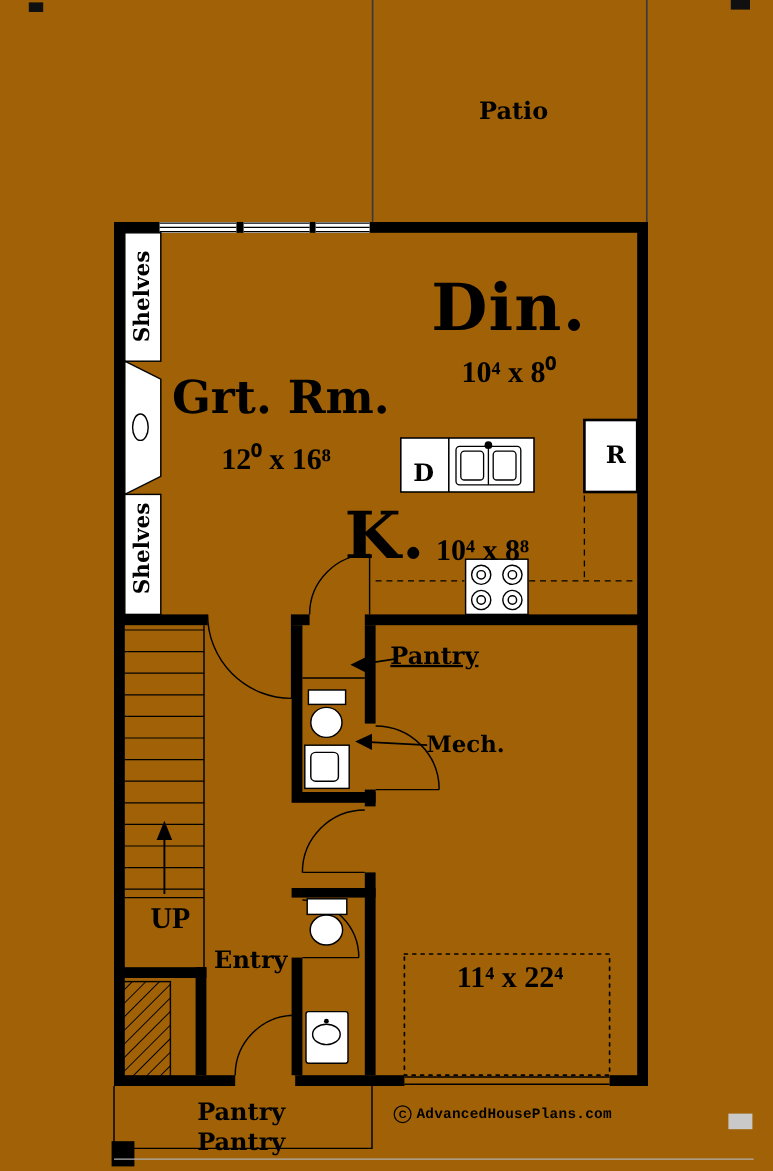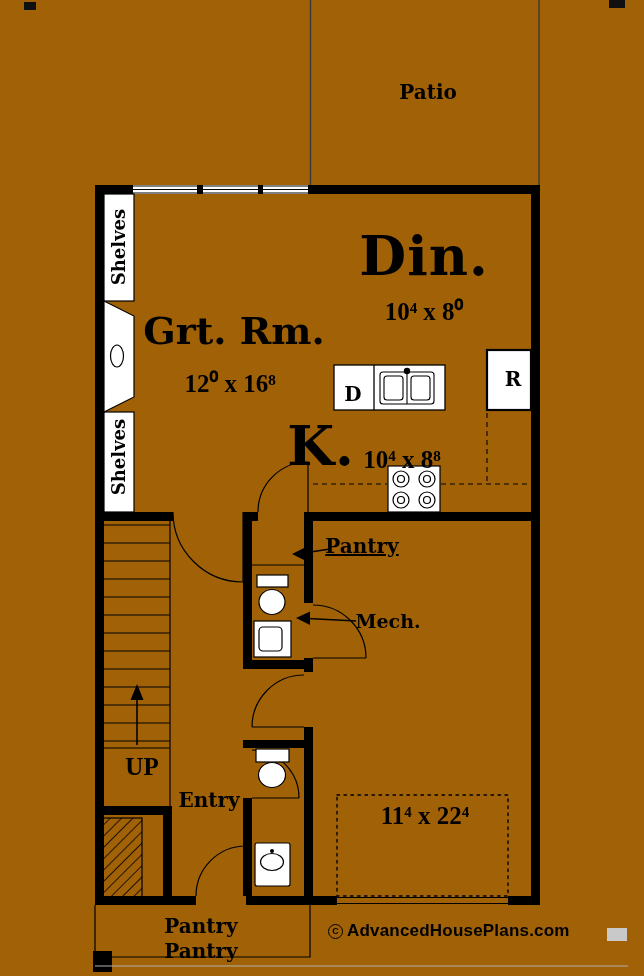--- a/index.html
+++ b/index.html
@@ -11,21 +11,21 @@
   .xl{font-size:54px;letter-spacing:1px;}
   .lg{font-size:38px;}
   .dim{font-size:25px;font-family:Liberation Serif, serif;}
   .md{font-size:20px;}
   .md2{font-size:19px;}
   .sm{font-size:18px;}
   .footer-row{position:absolute;left:328px;top:921px;display:flex;align-items:center;gap:4px;
               font-family:"Liberation Sans","DejaVu Sans",sans-serif;font-weight:bold;color:#000;}
   .c-circle{display:inline-flex;align-items:center;justify-content:center;width:13px;height:13px;
             border:1.4px solid #000;border-radius:50%;font-size:9px;font-weight:bold;}
-  .c-text{font-size:17px;letter-spacing:0.2px;}
+  .c-text{font-size:12px;letter-spacing:0.2px;font-family:Liberation Mono, monospace;}
 </style>
 </head>
 <body>
 
 <div class="canvas">
 
   <svg class="plan-svg" width="644" height="976" viewBox="0 0 644 976">
     <defs>
       <pattern id="hatch" patternUnits="userSpaceOnUse" width="8" height="8" patternTransform="rotate(45)">
         <line x1="0" y1="0" x2="0" y2="8" stroke="#000" stroke-width="1.6"></line>

